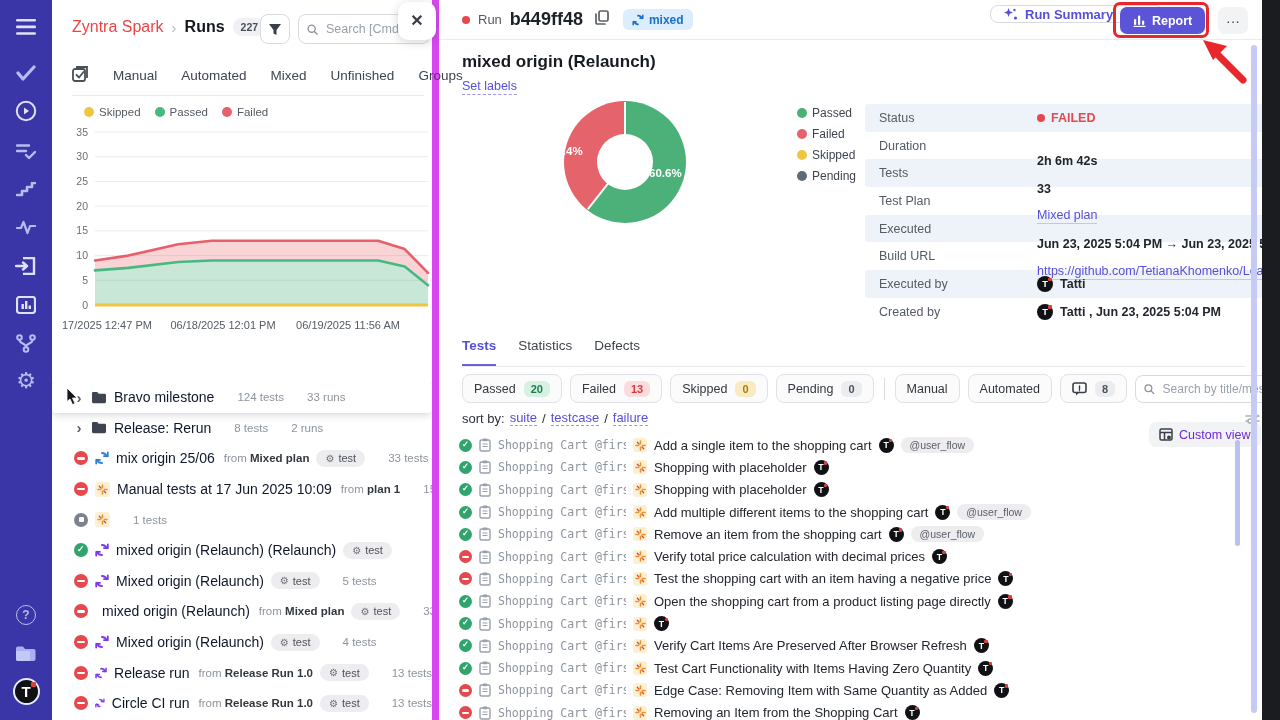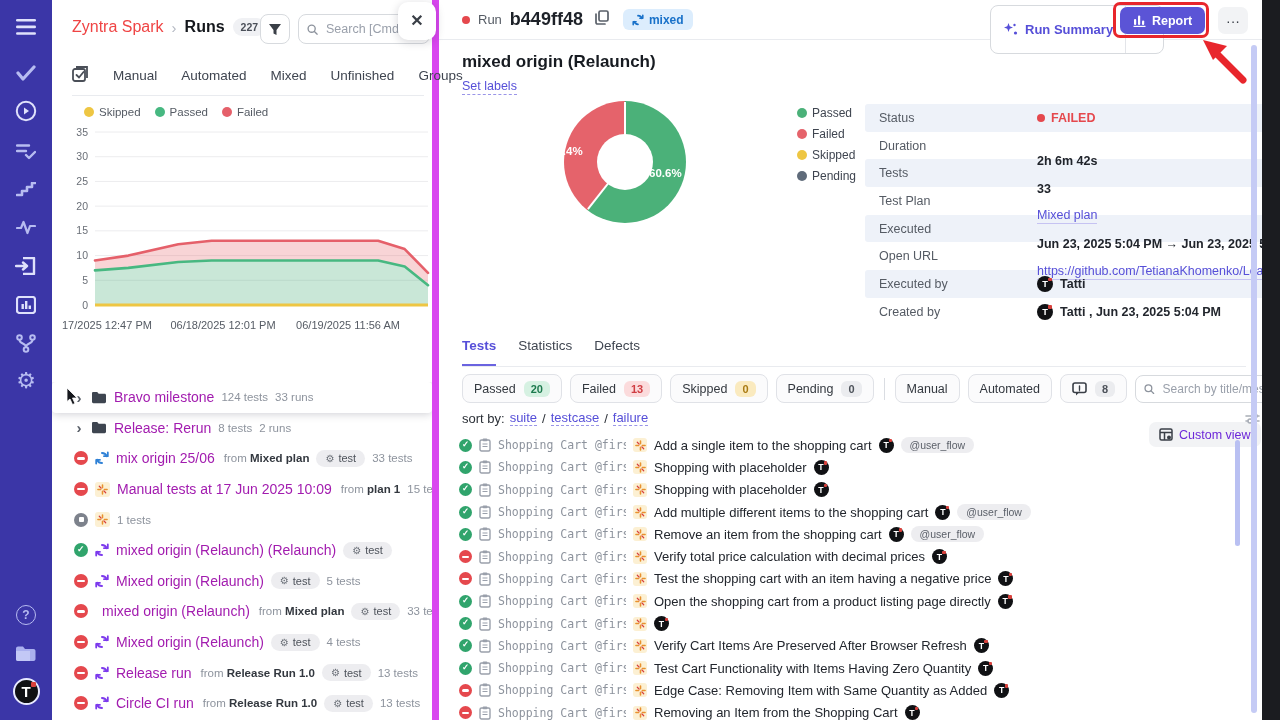--- a/index.html
+++ b/index.html
@@ -43,43 +43,43 @@
   #trend-legend { position:absolute; left:24px; top:6px; display:flex; gap:14px; align-items:center; }
   .leg-item { display:flex; align-items:center; gap:5px; font-size:11.5px; color:#555b64; }
   .leg-dot { width:10px; height:10px; border-radius:50%; flex:none; }
   #trend-svg { position:absolute; left:0; top:22px; }
 
   #runs-list { left:0px; top:382px; width:380px; height:338px; overflow:hidden; }
   .run-row { position:relative; height:30.6px; display:flex; align-items:center; padding-left:22px; gap:7px; white-space:nowrap; cursor:pointer; }
   .run-row.highlight { background:#fff; box-shadow:0 1px 8px rgba(30,34,60,.22); border-radius:4px; z-index:3; }
   .chev { color:#5a6069; font-size:15px; font-weight:bold; width:10px; text-align:center; }
   .chev::after { content:"›"; }
-  .run-title { font-size:14px; color:#a21caf; }
+  .run-title { font-size:14px; color:#0f172a; }
   .run-from { font-size:11.5px; color:#8d939d; margin-left:2px; }
   .run-from b { color:#33383f; font-size:11.5px; }
-  .run-meta { font-size:11.5px; color:#8d939d; margin-left:0; }
+  .run-meta { font-size:11.5px; color:#8d939d; margin-left:16px; }
   .test-chip { background:#ededf0; border-radius:10px; padding:2.5px 9px; font-size:11px; color:#4d525a; display:inline-flex; align-items:center; gap:4px; }
   .test-chip::before { content:"⚙"; font-size:10px; color:#6a6f77; }
   .st-circle { width:14px; height:14px; border-radius:50%; flex:none; position:relative; }
   .st-passed { background:#30a46c; } .st-passed::after { content:"✓"; color:#fff; font-size:9px; font-weight:bold; position:absolute; left:3px; top:0.5px; }
   .st-failed { background:#e5484d; } .st-failed::after { content:""; position:absolute; left:3px; top:6px; width:8px; height:2.2px; background:#fff; border-radius:2px; }
   .st-stopped { background:#7d828c; } .st-stopped::after { content:""; position:absolute; left:4.5px; top:4.5px; width:5px; height:5px; background:#fff; border-radius:1px; }
   .spark-box { width:15px; height:15px; border-radius:3px; background:#fcf0d3; display:flex; align-items:center; justify-content:center; flex:none; }
   .cursor-ptr { position:absolute; left:14px; top:5px; z-index:4; }
 
   
   #right-panel { left:432px; top:0; width:830px; height:720px; background:#fff; border-left:7px solid #d946ef; }
   #run-topbar { left:0; top:0; width:830px; height:40px; border-bottom:1px solid #e9ebef; display:flex; align-items:center; padding-left:23px; gap:8px; }
   .dot { width:8px; height:8px; border-radius:50%; flex:none; }
   #run-label { font-size:13px; color:#555b64; }
   #run-id { font-size:18px; font-weight:700; color:#1d2128; }
   .copy-ic { margin-left:4px; cursor:pointer; }
   .mixed-badge { display:inline-flex; align-items:center; gap:5px; background:#dcedfd; color:#1871c9; font-size:12px; font-weight:600; border-radius:6px; padding:3.5px 9px; margin-left:6px; cursor:pointer; }
 
-  #summary-group { position:absolute; left:551px; top:5px; height:49px; border:1px solid #d7dade; border-radius:8px; display:flex; align-items:stretch; background:#fff; cursor:pointer; }
+  #summary-group { position:absolute; left:551px; top:5px; height:18px; border:1px solid #d7dade; border-radius:8px; display:flex; align-items:stretch; background:#fff; cursor:pointer; }
   #summary-main { display:flex; align-items:center; gap:7px; padding:0 12px; color:#564fd8; font-size:13px; font-weight:600; }
   #summary-dots { display:flex; align-items:center; padding:0 10px; border-left:1px solid #e3e5e9; color:#3a3f47; font-weight:bold; letter-spacing:1px; }
   .dots-glyph::after { content:"···"; font-size:14px; }
   #report-annotation { position:absolute; left:674px; top:2px; width:96px; height:36px; border:3px solid #e8262c; border-radius:7px; z-index:6; pointer-events:none; }
   #report-btn { position:absolute; left:681px; top:7px; height:27px; background:#5b54d6; border:none; border-radius:7px; color:#fff; font-size:12.5px; font-weight:700; display:flex; align-items:center; gap:6px; padding:0 13px; cursor:pointer; font-family:"Liberation Sans",sans-serif; }
   #more-btn { position:absolute; left:779px; top:7px; width:30px; height:27px; background:#f2f3f5; border-radius:7px; display:flex; align-items:center; justify-content:center; color:#3a3f47; cursor:pointer; }
   #panel-close { position:absolute; left:822px; top:11px; cursor:pointer; }
   #red-arrow { position:absolute; left:760px; top:38px; z-index:7; pointer-events:none; }
 
   #run-title { left:23px; top:52px; font-size:17px; font-weight:700; color:#171b21; }
@@ -548,21 +548,21 @@
         <span class="det-label">Test Plan</span>
         <span class="det-value">
           <span class="det-link">Mixed plan</span>
         </span>
       </div>
       <div class="det-row">
         <span class="det-label">Executed</span>
         <span class="det-value">Jun 23, 2025 5:04 PM → Jun 23, 2025 5:52 PM</span>
       </div>
       <div class="det-row">
-        <span class="det-label">Open URL</span>
+        <span class="det-label">Build URL</span>
         <span class="det-value">
           <span class="det-link">https://github.com/TetianaKhomenko/Load-tests-2-...</span>
         </span>
       </div>
       <div class="det-row">
         <span class="det-label">Executed by</span>
         <span class="det-user">
           <span class="t-avatar" style="width: 16px; height: 16px; font-size: 9.28px;">T</span>
           <span>Tatti</span>
         </span>

